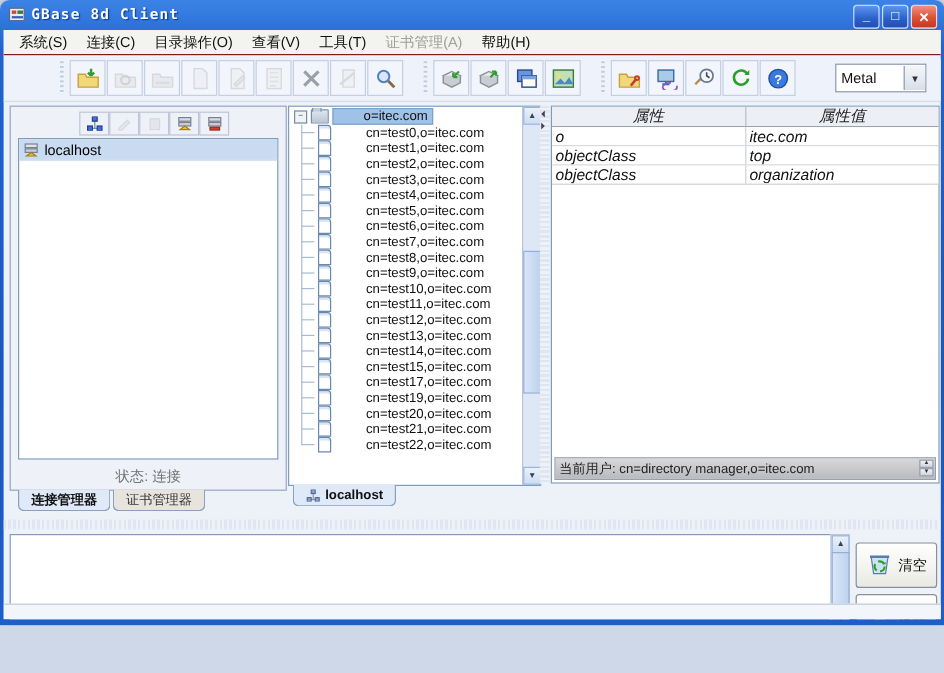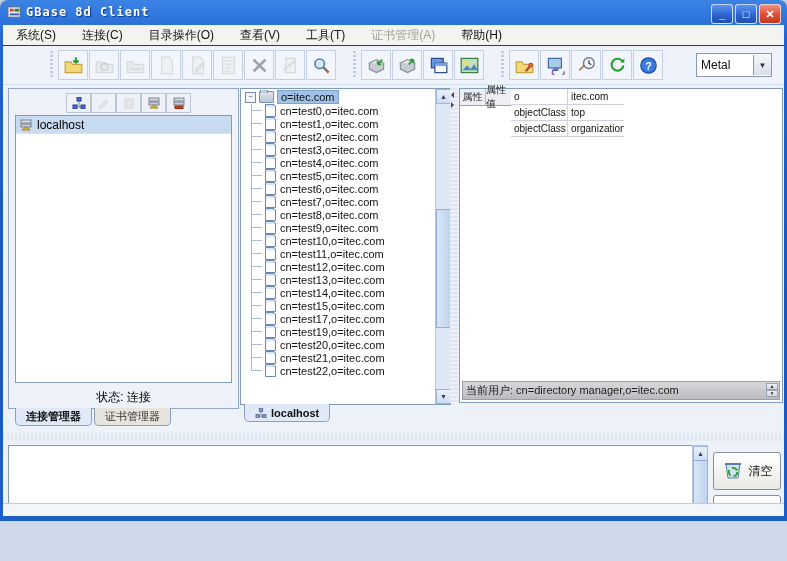--- a/index.html
+++ b/index.html
@@ -13,21 +13,21 @@
               text-shadow:1px 1px 1px #0a3a8a;letter-spacing:1px;}
   .winbtns{position:absolute;right:6px;top:4px;display:flex;gap:2px;}
   .wbtn{width:20px;height:18px;border-radius:3px;border:1px solid rgba(255,255,255,.75);
         color:#fff;font:bold 11px "Liberation Sans",sans-serif;display:flex;align-items:center;justify-content:center;
         background:linear-gradient(180deg,#5a95f0,#2a60c8 60%,#1e50b4);}
   .wbtn.close{background:linear-gradient(180deg,#f09080,#dd4f33 55%,#c23a20);}
   
   .client{position:absolute;left:3px;top:25px;right:3px;bottom:5px;background:#edf1f8;overflow:hidden;}
   
   .menubar{position:absolute;left:0;top:0;right:0;height:20px;background:#f3f3ef;border-bottom:4px solid #7f1d1d;
-           display:flex;align-items:center;padding-left:6px;gap:12px;}
+           display:flex;align-items:center;padding-left:6px;gap:2px;}
   .menu-item{font-size:12px;color:#111;padding:2px 7px;white-space:nowrap;}
   .menu-item.disabled{color:#a0a09a;}
   
   .toolbar{position:absolute;left:0;top:21px;right:0;height:38px;background:#eef2fa;
            border-bottom:1px solid #d5dcea;display:flex;align-items:center;padding-left:45px;}
   .grip{width:7px;height:28px;margin-right:3px;
         background:repeating-linear-gradient(180deg,#c0cbde 0 2px,transparent 2px 4px);
         background-size:3px 4px;background-repeat:repeat-y;background-position:2px 0;}
   .tgroup{display:flex;align-items:center;margin-right:14px;}
   .tbtn{width:28px;height:28px;border:1px solid #c4cfe2;background:#f2f5fb;margin-right:1px;
@@ -42,21 +42,21 @@
   .panelbox{position:absolute;border:1px solid #93a6c6;background:#eef1f8;}
   .whitebox{background:#fff;border:1px solid #7f9db9;}
   
   .lp-minibar{position:absolute;left:57px;top:4px;display:flex;}
   .mbtn{width:23px;height:18px;border:1px solid #bcc6d8;background:#eef1f8;display:flex;align-items:center;justify-content:center;}
   .mbtn svg{width:14px;height:12px;}
   .mbtn.disabled svg{opacity:.3;filter:grayscale(1);}
   .conn-list{position:absolute;left:6px;top:26px;right:6px;height:266px;}
   .conn-row{height:17px;display:flex;align-items:center;gap:4px;padding-left:3px;background:#c8dbf1;
             border-bottom:1px solid #d8e4f2;font-size:12px;color:#000;}
-  .lp-status{position:absolute;left:0;right:0;top:300px;text-align:center;font-size:12px;color:#000000;}
+  .lp-status{position:absolute;left:0;right:0;top:300px;text-align:center;font-size:12px;color:#737373;}
   .tabs{position:absolute;display:flex;gap:2px;}
   .tab{height:17px;padding:0 10px;font-size:11px;display:flex;align-items:center;gap:4px;
        border:1px solid #8aa0c2;border-top:1px solid #8aa0c2;border-radius:0 0 5px 5px;border-top:none;
        background:#e6e4dc;color:#333;}
   .tab.active{background:#dfe9f7;font-weight:bold;color:#111;}
   
   .tree-scroll{position:absolute;right:0;top:0;bottom:0;width:14px;background:#dde7f5;border-left:1px solid #b8c6dc;}
   .sbtn{position:absolute;left:0;width:13px;height:13px;background:linear-gradient(180deg,#eaf1fb,#cdddf3);
         border:1px solid #9cb4dc;display:flex;align-items:center;justify-content:center;font-size:7px;color:#345;}
   .sthumb{position:absolute;left:0;width:13px;background:linear-gradient(90deg,#d8e6f8,#bed3ee);border:1px solid #94aed6;}
@@ -68,27 +68,27 @@
   .tree-children{position:relative;padding-left:22px;}
   .tree-children::before{content:"";position:absolute;left:8px;top:0;bottom:6px;width:1px;background:#a8bcd4;}
   .tree-row{height:13px;display:flex;align-items:center;gap:4px;position:relative;}
   .tree-row::before{content:"";position:absolute;left:-14px;top:6px;width:11px;height:1px;background:#a8bcd4;}
   .doc-icon{width:9px;height:11px;background:#fff;border:1px solid #6888b0;border-radius:0 3px 0 0;
             box-shadow:inset 0 2px 0 #d8e6f4;flex:0 0 auto;}
   .folder-icon{width:13px;height:10px;background:linear-gradient(180deg,#dfe6ee,#b9c6d6);border:1px solid #7890ac;
                border-radius:1px;position:relative;flex:0 0 auto;}
   .folder-icon::before{content:"";position:absolute;left:0;top:-3px;width:6px;height:3px;background:#c3cfdd;
                border:1px solid #7890ac;border-bottom:none;}
-  .tree-label{white-space:nowrap;color:#111;}
+  .tree-label{white-space:nowrap;color:#111;padding-left:25px;}
   
   .vsplit{position:absolute;width:8px;background:repeating-linear-gradient(180deg,#dfe6f2 0 2px,#eef1f8 2px 4px);}
   .vsplit .tri{position:absolute;left:1px;width:0;height:0;border:3px solid transparent;}
   .hsplit{position:absolute;height:8px;background:repeating-linear-gradient(90deg,#dfe6f2 0 2px,#eef1f8 2px 4px);}
   
-  .attr-table{position:absolute;left:0;top:0;right:0;display:flex;flex-direction:row;font-size:10px;}
+  .attr-table{position:absolute;left:0;top:0;right:0;display:flex;flex-direction:column;font-size:13px;font-style:italic;}
   .attr-hrow{display:flex;height:16px;background:#edeff4;border-bottom:1px solid #9aa2ad;}
   .attr-hcell{flex:1;display:flex;align-items:center;justify-content:center;color:#222;border-right:1px solid #b8bcc4;}
   .attr-row{display:flex;height:15px;border-bottom:1px solid #cdd1d8;background:#fff;}
   .attr-cell{flex:1;display:flex;align-items:center;padding-left:3px;border-right:1px solid #cdd1d8;color:#111;
              white-space:nowrap;overflow:hidden;}
   .userbar{position:absolute;left:2px;right:2px;height:17px;background:linear-gradient(180deg,#d9d9db,#b9babe);
            border:1px solid #98a0ac;display:flex;align-items:center;font-size:11px;color:#222;padding-left:3px;}
   .spinner{position:absolute;right:1px;top:1px;width:12px;height:13px;display:flex;flex-direction:column;}
   .spin-btn{flex:1;background:linear-gradient(180deg,#f0f2f6,#d0d4dc);border:1px solid #9aa2ae;
             font-size:5px;line-height:5px;text-align:center;color:#333;}

